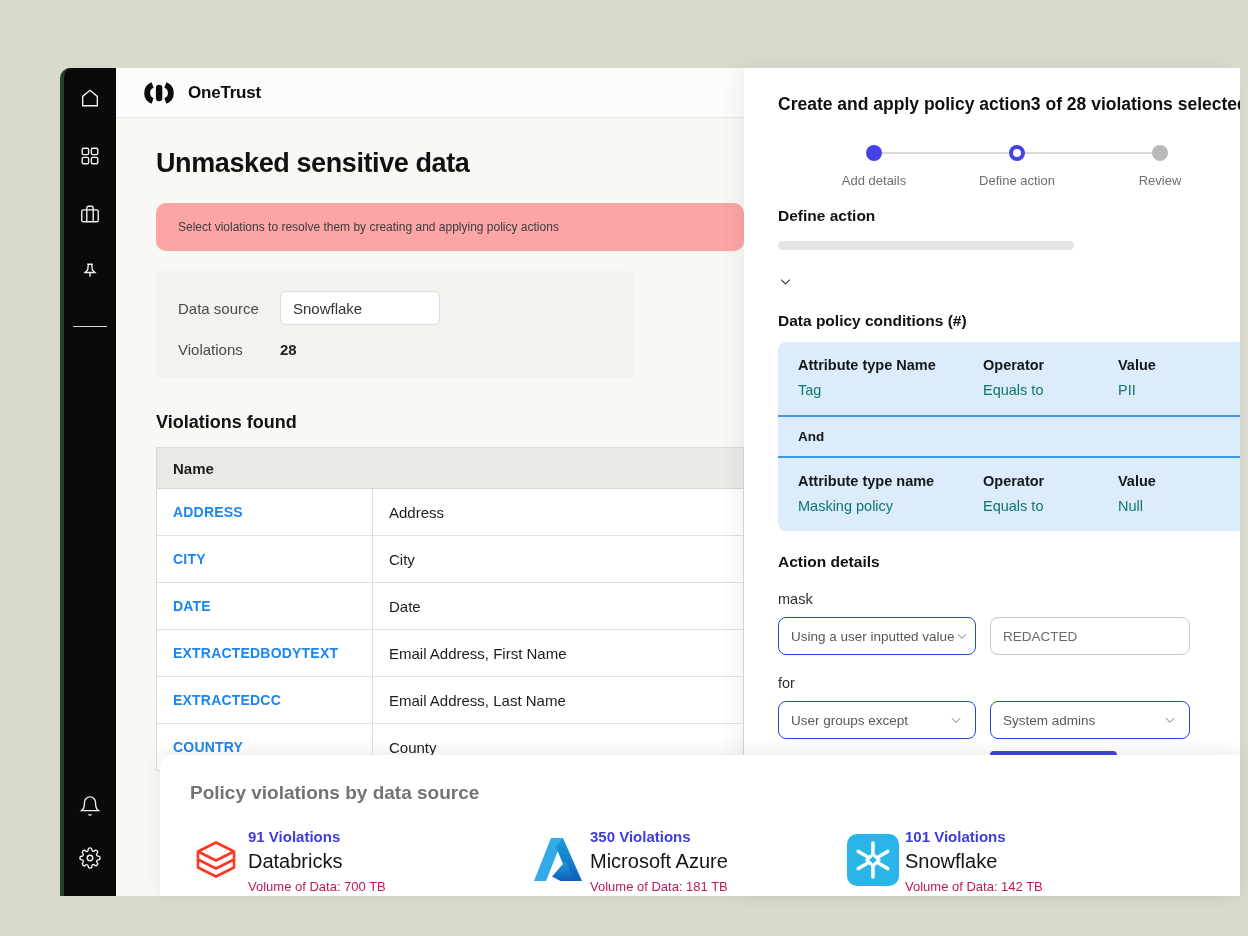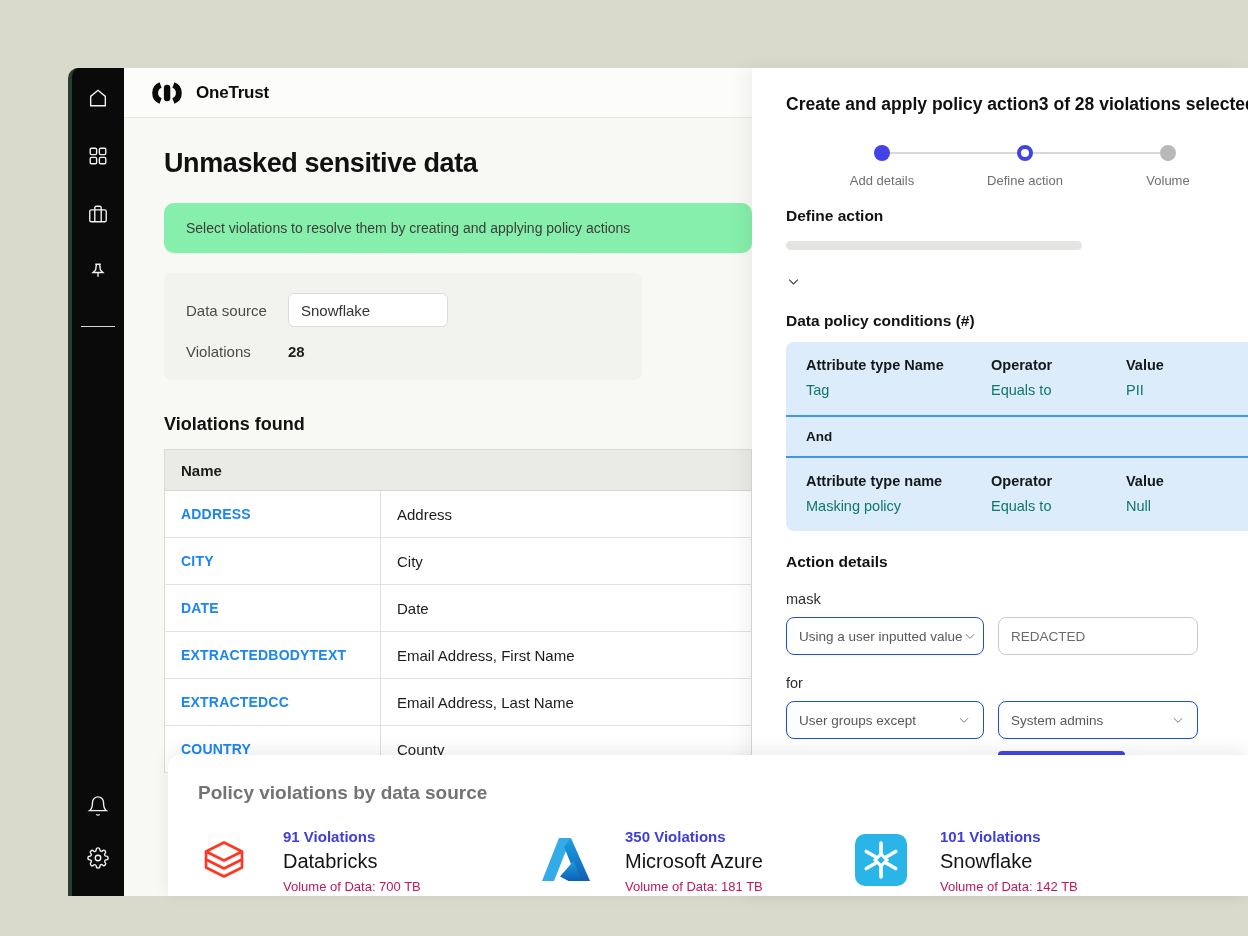--- a/index.html
+++ b/index.html
@@ -1,19 +1,19 @@
 <!DOCTYPE html>
 <html><head>
 <meta charset="utf-8">
 <style>
   * { margin:0; padding:0; box-sizing:border-box; }
   html,body { width:1248px; height:936px; overflow:hidden; }
   body { background:#d9d9cc; font-family:"Liberation Sans", sans-serif; color:#1a1a1a; position:relative; }
 
-  .app { position:absolute; left:68px; top:68px; width:1180px; height:828px;padding-left:8px; }
+  .app { position:absolute; left:60px; top:68px; width:1180px; height:828px;padding-left:8px; }
 
   
   .sidebar { position:absolute; left:0; top:0; bottom:0; width:56px; background:#0a0a0a;
              border-left:4px solid #26402f; border-top-left-radius:10px;
              display:flex; flex-direction:column; align-items:center; padding:18px 0 26px; }
   .side-icon { width:24px; height:24px; display:flex; align-items:center; justify-content:center;
                margin-bottom:34px; cursor:pointer; }
   .side-icon svg { stroke:#f2f2f2; fill:none; stroke-width:1.5; width:22px; height:22px; }
   .side-divider { width:34px; height:1px; background:#d8d8d8; margin:8px 0 0; }
   .side-bottom { margin-top:auto; display:flex; flex-direction:column; align-items:center; }
@@ -21,22 +21,22 @@
   .side-bottom .side-icon + .side-icon { margin-top:28px; }
 
   
   .main-left { position:absolute; left:56px; top:0; bottom:0; width:628px; background:#f8f8f5; overflow:hidden; }
   .topbar { height:50px; background:#fcfcfa; border-bottom:1px solid #e8e8e4;
             display:flex; align-items:center; padding-left:24px; }
   .brand { display:flex; align-items:center; gap:10px; }
   .brand-name { font-weight:bold; font-size:17px; letter-spacing:-0.2px; color:#0d0d0d; }
   .content { padding:0 40px; }
   .page-title { margin-top:30px; font-size:27px; font-weight:bold; letter-spacing:-0.4px; color:#111; }
-  .banner { margin-top:24px; margin-right:-40px; background:#86efac; border-radius:10px;
-            padding:17px 0 17px 22px; font-size:14px; color:#3d3d3d;
+  .banner { margin-top:24px; margin-right:-40px; background:#fca5a5; border-radius:10px;
+            padding:17px 0 17px 22px; font-size:12px; color:#3d3d3d;
             white-space:nowrap; overflow:hidden; box-shadow:0 1px 2px rgba(0,0,0,0.03); }
   .filter-panel { margin-top:20px; width:478px; background:#f2f2ef; border-radius:8px; padding:20px 22px; }
   .filter-row { display:flex; align-items:center; }
   .filter-row + .filter-row { margin-top:16px; }
   .filter-label { width:102px; font-size:15px; color:#4a4a4a; }
   .filter-input { width:160px; height:34px; background:#fff; border:1px solid #ddddd8; border-radius:6px;
                   padding:0 12px; font-size:15px; color:#333; font-family:"Liberation Sans",sans-serif; }
   .filter-value { font-size:15px; font-weight:bold; color:#222; }
   .section-title { margin-top:34px; font-size:18px; font-weight:bold; color:#121212; }
   .violations-table { margin-top:14px; margin-right:-40px; background:#fff; border:1px solid #dcdcd7; border-bottom:none; }
@@ -84,21 +84,21 @@
   .chip { margin:12px 0 0 212px; display:inline-flex; align-items:center; gap:8px; background:#4343e4;
           color:#fff; border-radius:4px; padding:6px 10px; font-size:13px; cursor:pointer; }
   .chip svg { stroke:#fff; stroke-width:1.8; width:10px; height:10px; }
 
   
   .bottom-card { position:absolute; left:100px; top:687px; right:0; bottom:0; background:#fff;
                  border-top-left-radius:12px; box-shadow:0 -4px 18px rgba(0,0,0,0.08);
                  padding:27px 30px; z-index:40; }
   .bottom-title { font-size:19px; font-weight:bold; color:#737373; }
   .sources { margin-top:24px; display:flex; }
-  .source { display:flex; gap:33px; align-items:flex-start; }
+  .source { display:flex; gap:6px; align-items:flex-start; }
   .source-1 { width:342px; } .source-2 { width:315px; }
   .source-icon { width:52px; height:52px; flex:none; display:flex; align-items:center; justify-content:center; margin-top:6px; }
   .sf-tile { background:#29b5e8; border-radius:10px; }
   .src-violations { font-size:15px; font-weight:bold; color:#3d3de0; cursor:pointer; }
   .src-name { margin-top:5px; font-size:20px; color:#141414; }
   .src-volume { margin-top:6px; font-size:13px; color:#be185d; }
 </style>
 </head>
 <body>
 
@@ -231,21 +231,21 @@
       <div class="step step-1 complete">
         <div class="step-dot"></div>
         <div class="step-label">Add details</div>
       </div>
       <div class="step step-2 current">
         <div class="step-dot"></div>
         <div class="step-label">Define action</div>
       </div>
       <div class="step step-3 upcoming">
         <div class="step-dot"></div>
-        <div class="step-label">Volume</div>
+        <div class="step-label">Review</div>
       </div>
     </div>
 
     <div class="sub-heading">Define action</div>
     <div class="progress-bar"></div>
 
     <div class="cond-toggle">
       <svg viewBox="0 0 24 24">
           <polyline points="5 9 12 16 19 9"></polyline>
         </svg>

